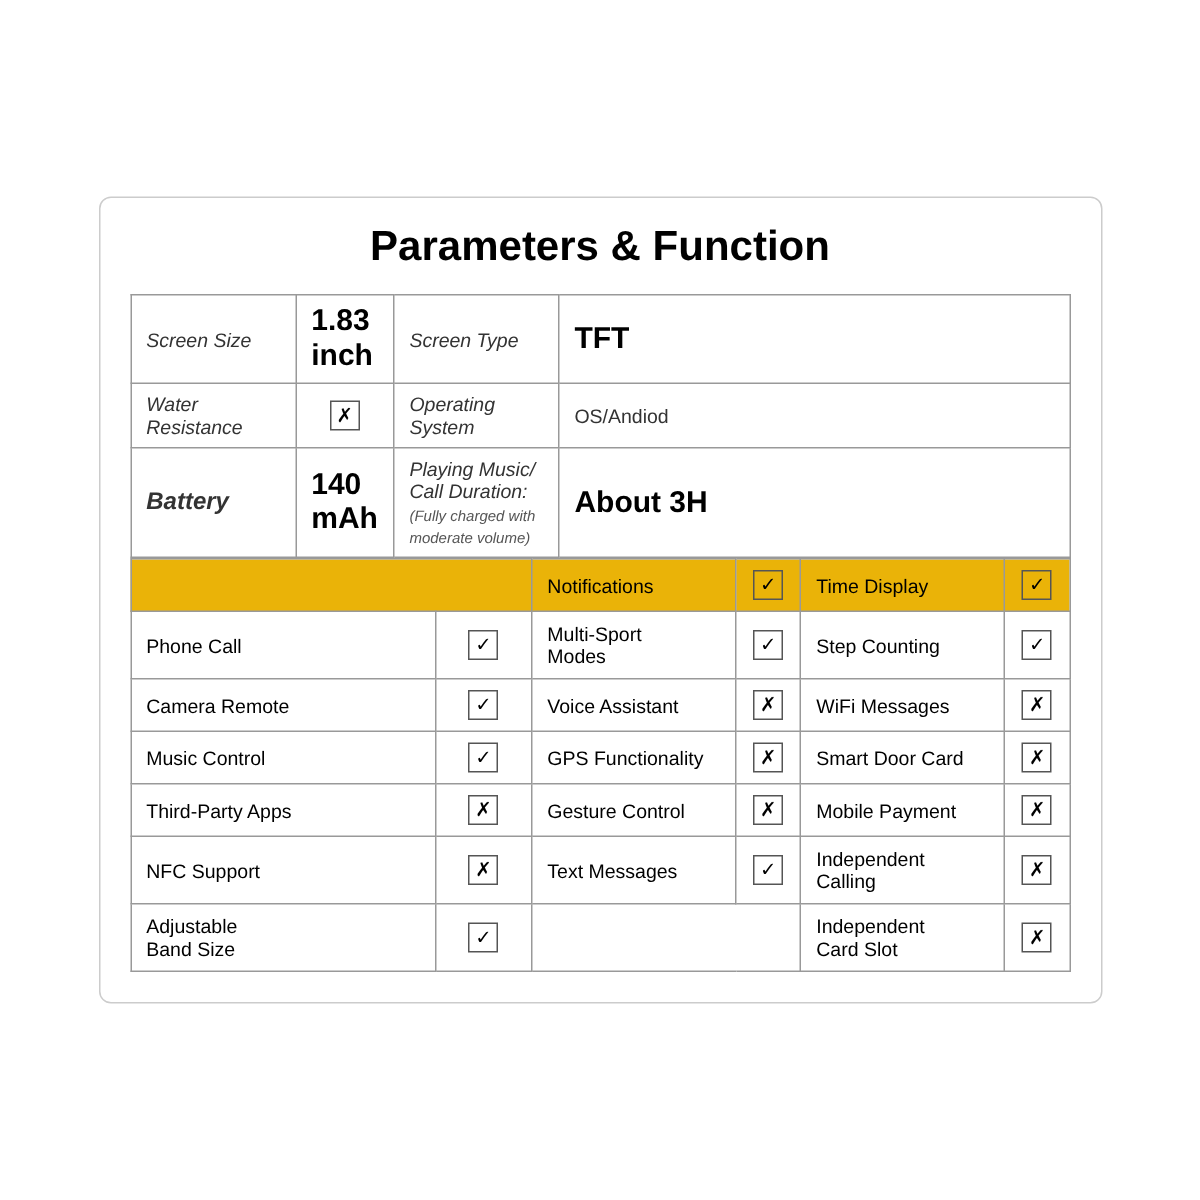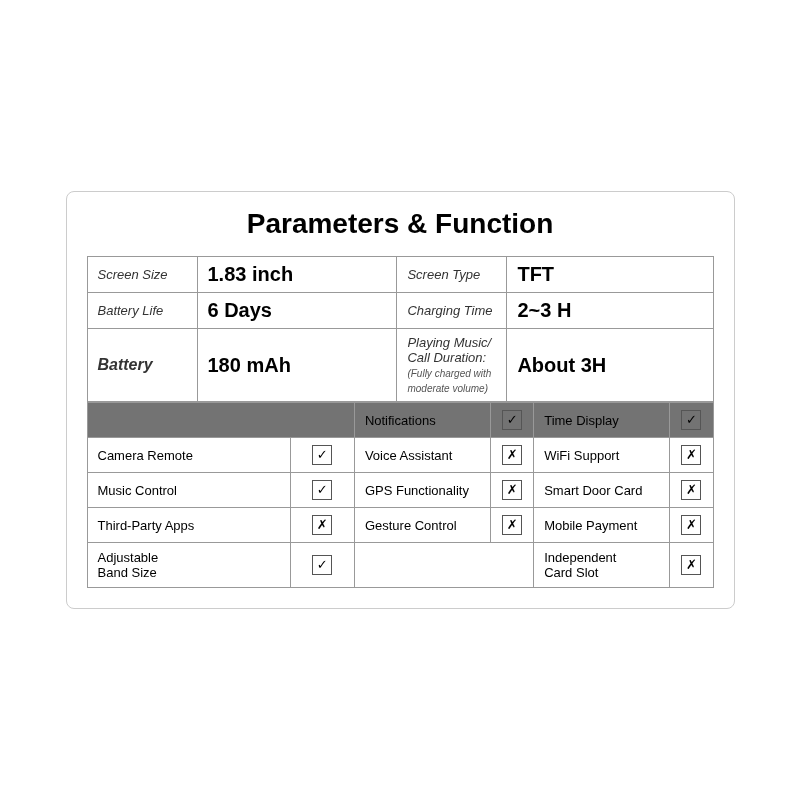--- a/index.html
+++ b/index.html
@@ -85,47 +85,49 @@
     .check-no {
       display: inline-block;
       width: 20px;
       height: 20px;
       border: 1.5px solid #555;
       text-align: center;
       line-height: 18px;
       font-size: 13px;
     }
     .top-row td {
-      background: #737373;
+      background: #eab308;
       margin-top: 12px;
     }
   </style>
 </head>
 <body>
 
 <div class="container">
   <div class="title">Parameters &amp; Function</div>
 
   <table class="params-table">
     <tbody>
         <tr>
       <td class="label">Screen Size</td>
       <td class="value">1.83 inch</td>
       <td class="label">Screen Type</td>
       <td class="value">TFT</td>
     </tr>
     <tr>
-      <td class="label">Battery Life</td>
-      <td class="value">6 Days</td>
-      <td class="label">Charging Time</td>
-      <td class="value">2~3 H</td>
+      <td class="label">Water<br>Resistance</td>
+      <td class="feature-check">
+        <span class="check-no">✗</span>
+      </td>
+      <td class="label">Operating<br>System</td>
+      <td class="value-normal">OS/Andiod</td>
     </tr>
     <tr>
       <td class="label" style="font-size:16px;font-weight:bold;">Battery</td>
-      <td class="value">180 mAh</td>
+      <td class="value">140 mAh</td>
       <td class="label">
         Playing Music/<br>Call Duration:<br>
         <span style="font-size:10px;color:#555;">(Fully charged with moderate volume)</span>
       </td>
       <td class="value">About 3H</td>
     </tr>
   </tbody>
     </table>
 
   <table class="features-table">
@@ -136,32 +138,46 @@
       <td class="feature-label">Notifications</td>
       <td class="feature-check">
         <span class="check-yes">✓</span>
       </td>
       <td class="feature-label">Time Display</td>
       <td class="feature-check">
         <span class="check-yes">✓</span>
       </td>
     </tr>
 
+    <tr>
+      <td class="feature-label">Phone Call</td>
+      <td class="feature-check">
+        <span class="check-yes">✓</span>
+      </td>
+      <td class="feature-label">Multi-Sport<br>Modes</td>
+      <td class="feature-check">
+        <span class="check-yes">✓</span>
+      </td>
+      <td class="feature-label">Step Counting</td>
+      <td class="feature-check">
+        <span class="check-yes">✓</span>
+      </td>
+    </tr>
 
 
     <tr>
       <td class="feature-label">Camera Remote</td>
       <td class="feature-check">
         <span class="check-yes">✓</span>
       </td>
       <td class="feature-label">Voice Assistant</td>
       <td class="feature-check">
         <span class="check-no">✗</span>
       </td>
-      <td class="feature-label">WiFi Support</td>
+      <td class="feature-label">WiFi Messages</td>
       <td class="feature-check">
         <span class="check-no">✗</span>
       </td>
     </tr>
 
     <tr>
       <td class="feature-label">Music Control</td>
       <td class="feature-check">
         <span class="check-yes">✓</span>
       </td>
@@ -183,20 +199,34 @@
       <td class="feature-label">Gesture Control</td>
       <td class="feature-check">
         <span class="check-no">✗</span>
       </td>
       <td class="feature-label">Mobile Payment</td>
       <td class="feature-check">
         <span class="check-no">✗</span>
       </td>
     </tr>
 
+    <tr>
+      <td class="feature-label">NFC Support</td>
+      <td class="feature-check">
+        <span class="check-no">✗</span>
+      </td>
+      <td class="feature-label">Text Messages</td>
+      <td class="feature-check">
+        <span class="check-yes">✓</span>
+      </td>
+      <td class="feature-label">Independent<br>Calling</td>
+      <td class="feature-check">
+        <span class="check-no">✗</span>
+      </td>
+    </tr>
 
     <tr>
       <td class="feature-label">Adjustable<br>Band Size</td>
       <td class="feature-check">
         <span class="check-yes">✓</span>
       </td>
       <td colspan="2"></td>
       <td class="feature-label">Independent<br>Card Slot</td>
       <td class="feature-check">
         <span class="check-no">✗</span>

